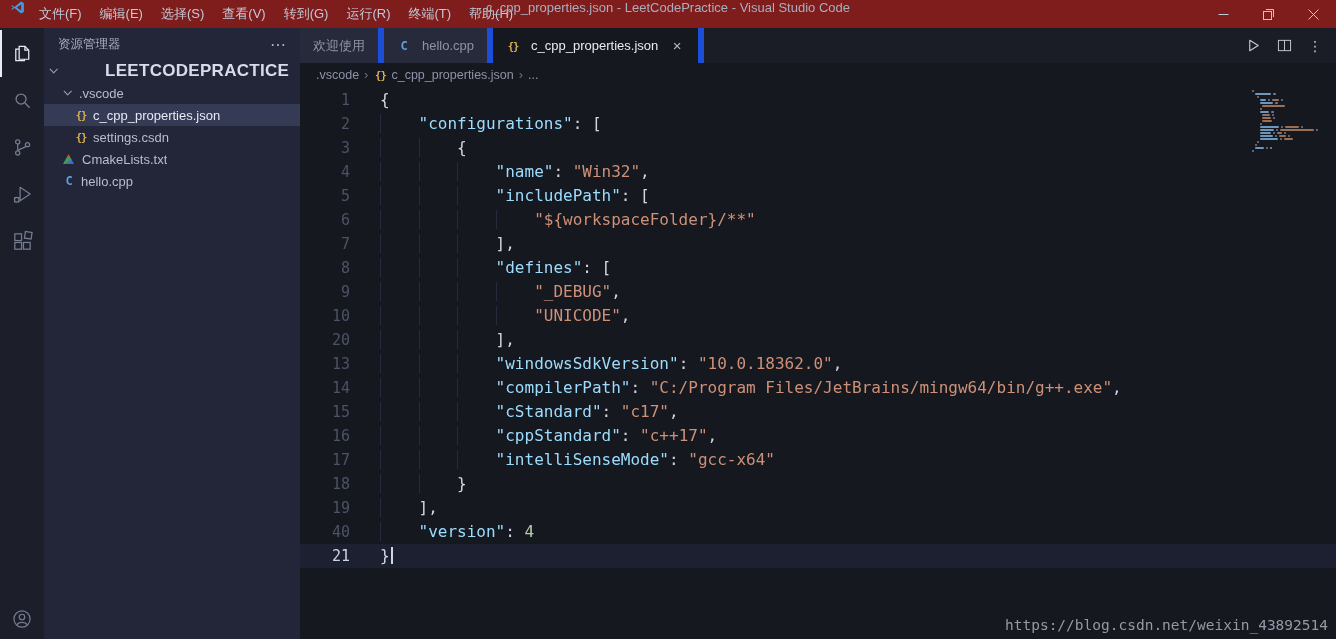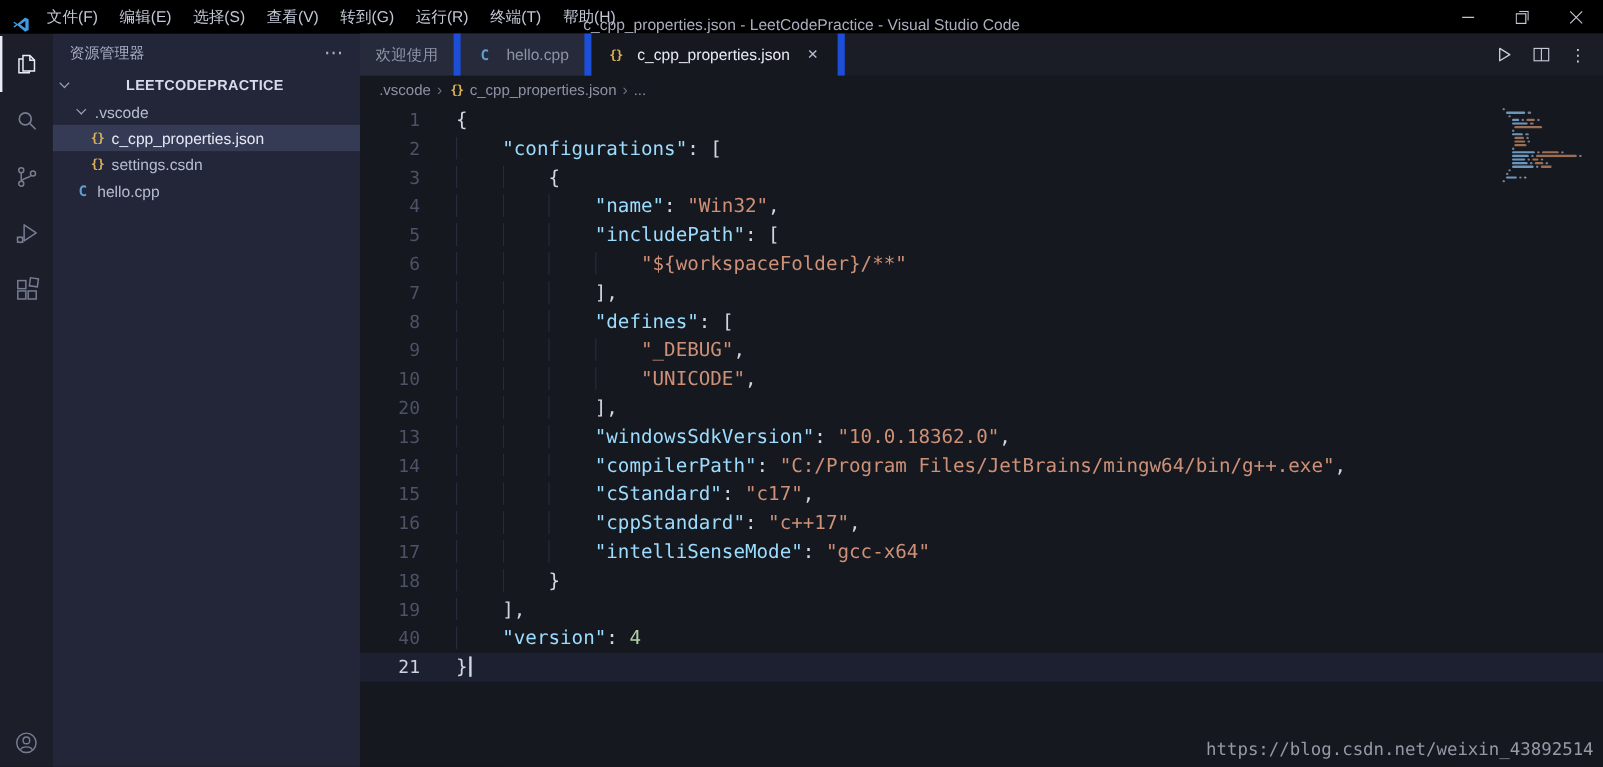--- a/index.html
+++ b/index.html
@@ -1,21 +1,21 @@
 <!DOCTYPE html>
 <html><head>
 <meta charset="utf-8">
 <style>
   *{margin:0;padding:0;box-sizing:border-box;}
   html,body{width:1336px;height:639px;overflow:hidden;background:#16181f;
     font-family:"Liberation Sans",sans-serif;-webkit-font-smoothing:antialiased;}
   .window{width:1336px;height:639px;display:flex;flex-direction:column;}
 
   
-  .titlebar{height:28px;background:#000000;display:flex;align-items:flex-end;position:relative;flex-shrink:0;}
+  .titlebar{height:28px;background:#7f1d1d;display:flex;align-items:flex-start;position:relative;flex-shrink:0;}
   .logo{margin:0 5px 0 10px;display:flex;align-items:center;}
   .menus{display:flex;height:100%;}
   .menu-item{padding:0 9px;font-size:13px;color:#c3c8d6;display:flex;align-items:center;cursor:default;}
   .tb-title{position:absolute;left:50%;transform:translateX(-50%);font-size:13px;color:#a9aebf;white-space:nowrap;pointer-events:none;}
   .win-controls{margin-left:auto;display:flex;height:100%;}
   .win-btn{width:45px;height:100%;display:flex;align-items:center;justify-content:center;color:#c3c8d6;}
 
   
   .main{flex:1;display:flex;min-height:0;}
 
@@ -23,21 +23,21 @@
   .activitybar{width:44px;background:#1c1e2a;display:flex;flex-direction:column;align-items:center;padding-top:2px;flex-shrink:0;}
   .ab-item{width:44px;height:47px;display:flex;align-items:center;justify-content:center;color:#767d92;cursor:pointer;}
   .ab-item.active{color:#e9ecf5;box-shadow:inset 2px 0 0 #e9ecf5;}
   .ab-spacer{flex:1;}
 
   
   .sidebar{width:256px;background:#232639;flex-shrink:0;display:flex;flex-direction:column;font-size:13px;color:#b6bdd0;}
   .sb-header{height:32px;display:flex;align-items:center;padding:0 14px;font-size:12.5px;color:#a8aec2;flex-shrink:0;}
   .sb-more{margin-left:auto;font-size:16px;color:#a8aec2;cursor:pointer;}
   .tree-row{height:22px;display:flex;align-items:center;cursor:pointer;white-space:nowrap;overflow:hidden;}
-  .tree-row.root .tlabel{font-weight:700;font-size:12px;color:#d8dcea;letter-spacing:.3px;padding-left:40px;}
+  .tree-row.root .tlabel{font-weight:700;font-size:17px;color:#d8dcea;letter-spacing:.3px;padding-left:40px;}
   .tree-row.selected{background:#363b55;color:#e6e9f5;}
   .chev{width:6px;height:6px;border-right:1.4px solid #9aa2b8;border-bottom:1.4px solid #9aa2b8;
     transform:rotate(45deg) translateY(-1px);margin:0 9px 2px 2px;flex-shrink:0;display:inline-block;}
   .tlabel{overflow:hidden;text-overflow:ellipsis;}
   .ficon{width:14px;margin-right:5px;text-align:center;font-weight:700;flex-shrink:0;
     font-family:"DejaVu Sans Mono",monospace;display:inline-block;}
   .ficon.json{color:#dcb357;font-size:10.5px;letter-spacing:-1px;}
   .ficon.cpp{color:#5f9fd8;font-size:12px;}
   .ficon.cmake{width:11px;height:10px;margin:0 8px 0 1px;
     clip-path:polygon(50% 0,100% 100%,0 100%);
@@ -189,20 +189,24 @@
             <span class="chev"></span>
             <span class="tlabel">.vscode</span>
           </div>
           <div class="tree-row selected" style="padding-left: 30px;">
             <span class="ficon json">{}</span>
             <span class="tlabel">c_cpp_properties.json</span>
           </div>
           <div class="tree-row" style="padding-left: 30px;">
             <span class="ficon json">{}</span>
             <span class="tlabel">settings.csdn</span>
+          </div>
+          <div class="tree-row" style="padding-left: 18px;">
+            <span class="ficon cmake"></span>
+            <span class="tlabel">CmakeLists.txt</span>
           </div>
           <div class="tree-row" style="padding-left: 18px;">
             <span class="ficon cpp">C</span>
             <span class="tlabel">hello.cpp</span>
           </div>
         </div>
     </div>
 
     <div class="editor-col">
       <div class="tabbar">

